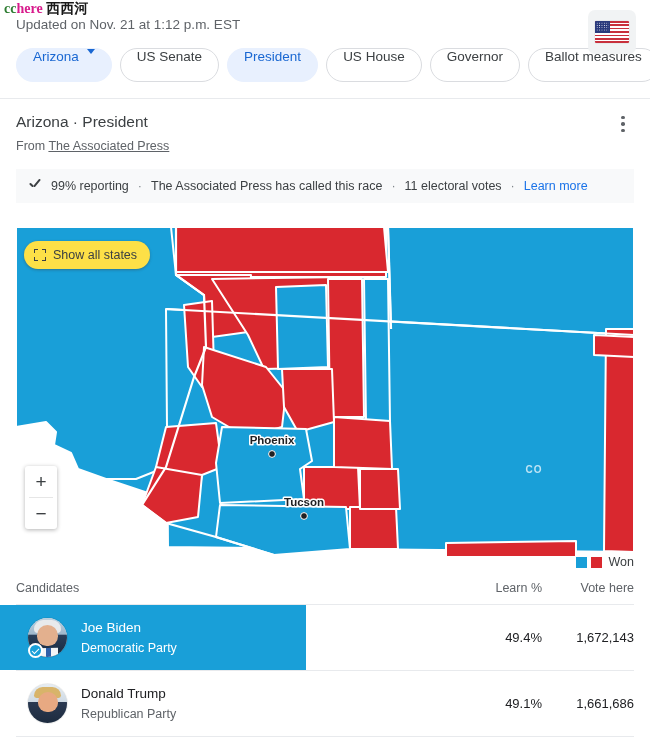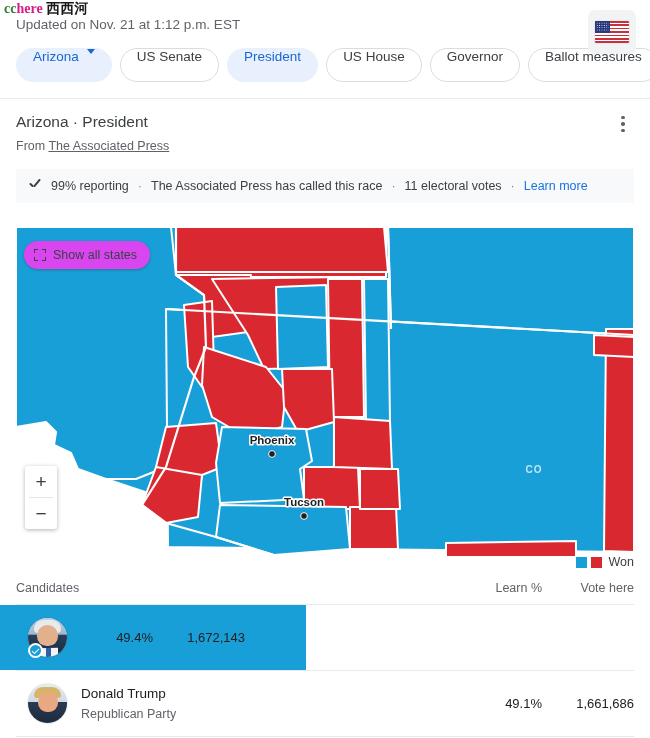--- a/index.html
+++ b/index.html
@@ -103,21 +103,21 @@
 
   
   .map-wrap {
     position: relative; margin: 14px 16px 0 16px;
     height: 354px; overflow: hidden; background: #ffffff;
   }
   .map-wrap svg { display:block; width: 100%; height: 100%; }
 
   .showall {
     position: absolute; left: 8px; top: 24px;
-    height: 28px; border-radius: 15px; background: #d946ef;
+    height: 28px; border-radius: 15px; background: #fde047;
     box-shadow: 0 1px 3px rgba(60,64,67,.3), 0 1px 2px rgba(60,64,67,.15);
     display: inline-flex; align-items: center; gap: 7px; padding: 0 13px 0 10px;
     font-size: 12.5px; color: #3c4043; cursor: pointer; white-space: nowrap;
   }
   .expand-ic { position: relative; width: 12px; height: 12px; flex: none; }
   .expand-ic i {
     position: absolute; width: 4px; height: 4px; display:block;
     border-color: #3c4043; border-style: solid; border-width: 0;
   }
   .expand-ic i:nth-child(1){ left:0; top:0; border-left-width:1.6px; border-top-width:1.6px; }
@@ -410,20 +410,24 @@
               <div class="face-biden">
                 <span class="hair"></span>
                   <span class="skin"></span>
                   <span class="shirt"></span>
                   <span class="tie"></span>
               </div>
             </div>
             <div class="badge">
                 <i></i>
               </div>
+          </div>
+          <div class="cand">
+            <div class="nm">Joe Biden</div>
+            <div class="pt">Democratic Party</div>
           </div>
           <div class="pct">49.4%</div>
           <div class="cnt">1,672,143</div>
         </div>
       </div>
 
       <div class="row">
         <div class="inner">
           <div class="avatar">
             <div class="pic">

